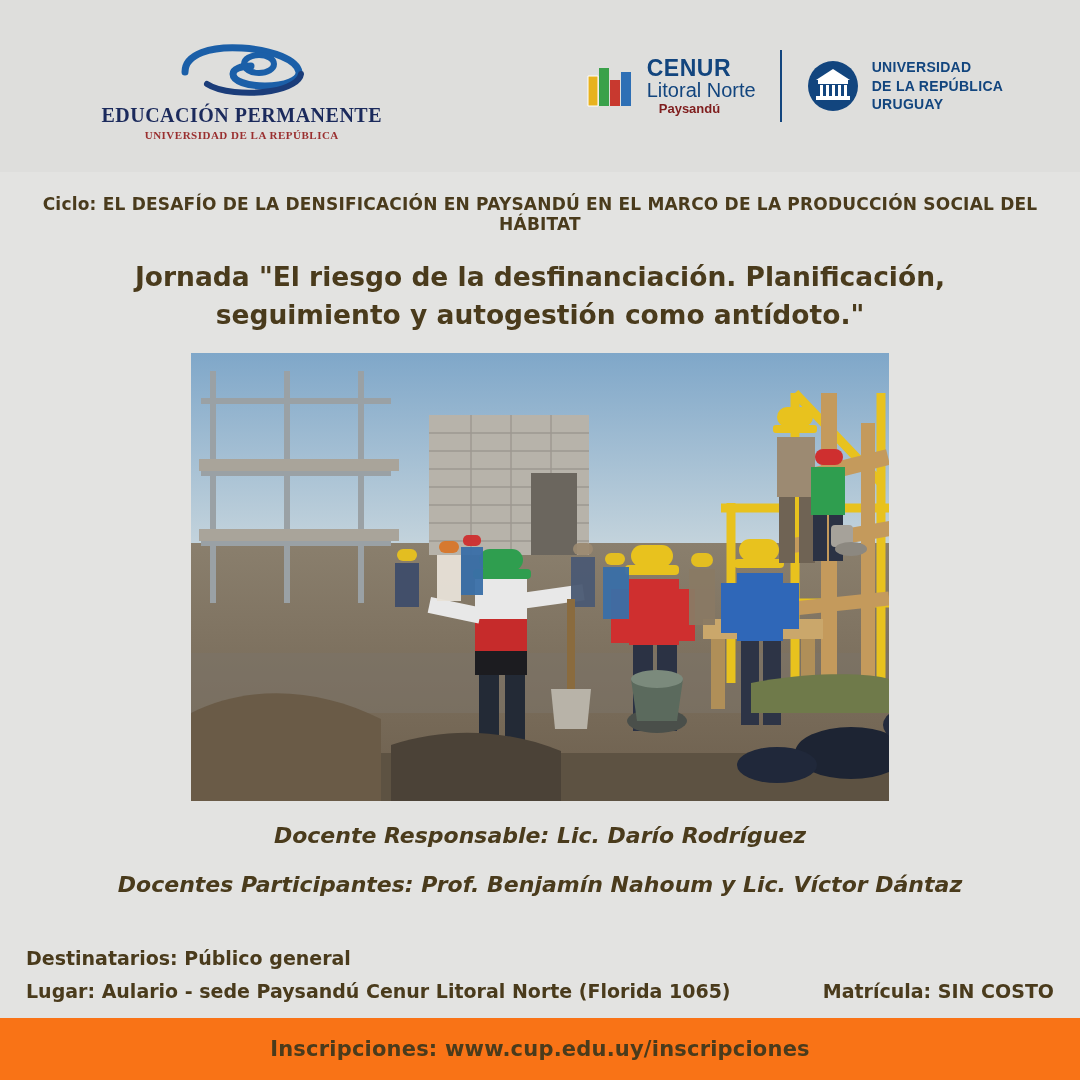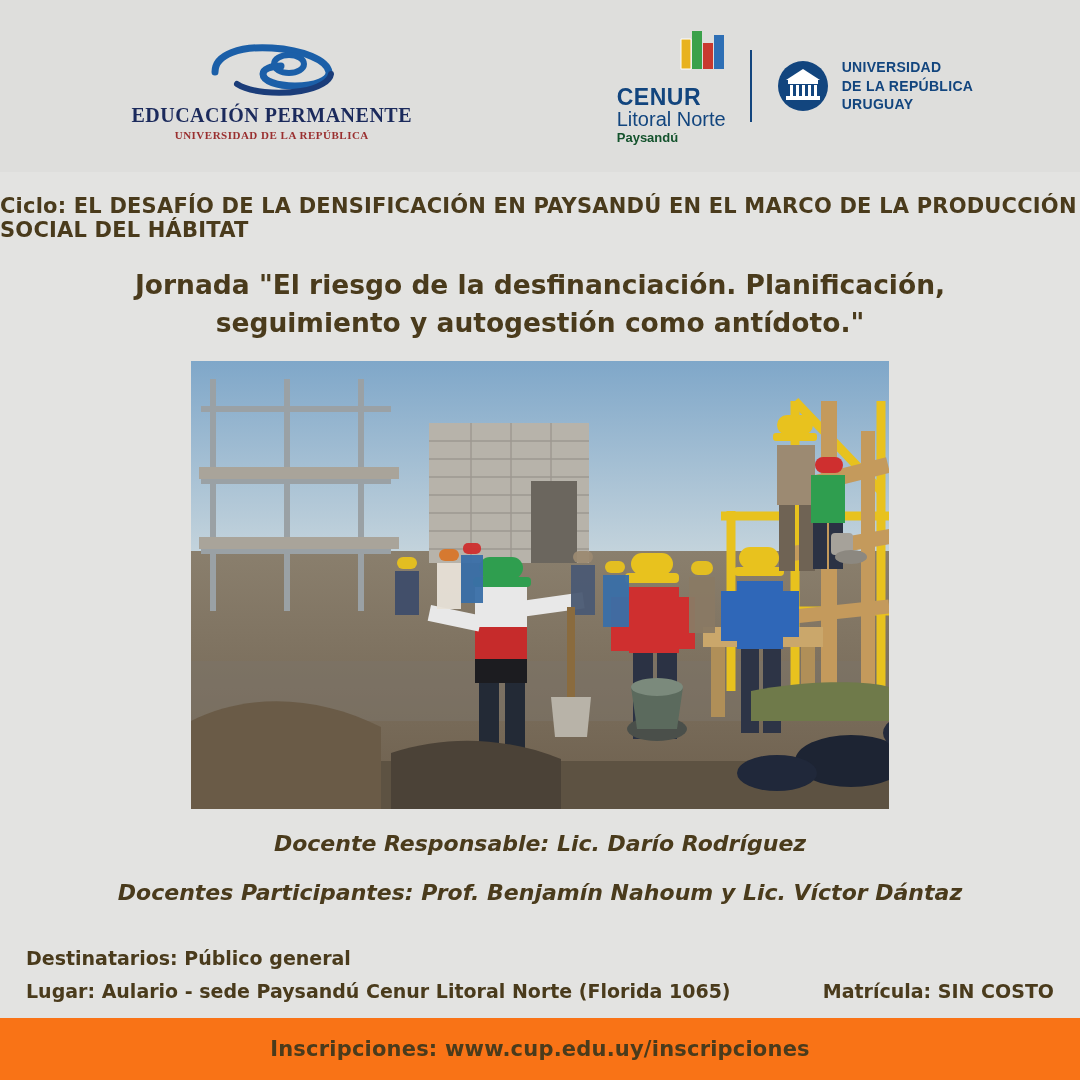--- a/index.html
+++ b/index.html
@@ -48,40 +48,40 @@
   .ep-sub {
     font-family: "Liberation Serif", serif;
     font-weight: bold;
     font-size: 11px;
     letter-spacing: 0.5px;
     color: #9a2f2f;
     margin-top: 2px;
   }
   .logo-cenur {
     display: flex;
-    align-items: flex-end;
+    align-items: center;
     gap: 14px;
     margin-left: 180px;
-    flex-direction: column;
   }
   .cenur-mark { width: 46px; height: 44px; display: block; }
   .cenur-text { line-height: 1.05; }
   .cenur-t1 {
     font-family: "Liberation Sans", sans-serif;
     font-weight: bold; font-size: 23px; color: #12457e;
     letter-spacing: 0.5px;
   }
   .cenur-t2 {
     font-family: "Liberation Sans", sans-serif;
     font-size: 20px; color: #12457e;
   }
   .cenur-t3 {
     font-family: "Liberation Sans", sans-serif;
-    font-weight: bold; font-size: 13px; color: #14532d;
+    font-weight: bold; font-size: 13px; color: #7f1d1d;
     margin-top: 1px;
+    margin-left: 12px;
   }
   .vrule { width: 2px; height: 72px; background: #12457e; margin: 0 24px; }
   .logo-udelar { display: flex; align-items: center; gap: 12px; }
   .udelar-mark { width: 54px; height: 52px; }
   .udelar-text {
     font-family: "Liberation Sans", sans-serif;
     font-size: 14px; font-weight: bold; color: #12457e;
     line-height: 1.35; letter-spacing: 0.3px;
   }
 
@@ -89,24 +89,25 @@
   .body {
     flex: 1 1 auto;
     background: #e3e3e1;
     display: flex;
     flex-direction: column;
     align-items: center;
     padding-top: 22px;
   }
   .ciclo {
     font-family: "DejaVu Sans", sans-serif;
-    font-size: 21px;
+    font-size: 17px;
     font-weight: bold;
     color: #4a3b1c;
     letter-spacing: 0.2px;
+    text-align: center;
   }
   .jornada {
     margin-top: 24px;
     font-family: "DejaVu Sans", sans-serif;
     font-size: 26.5px;
     font-weight: bold;
     color: #4a3b1c;
     text-align: center;
     line-height: 1.45;
     max-width: 870px;

